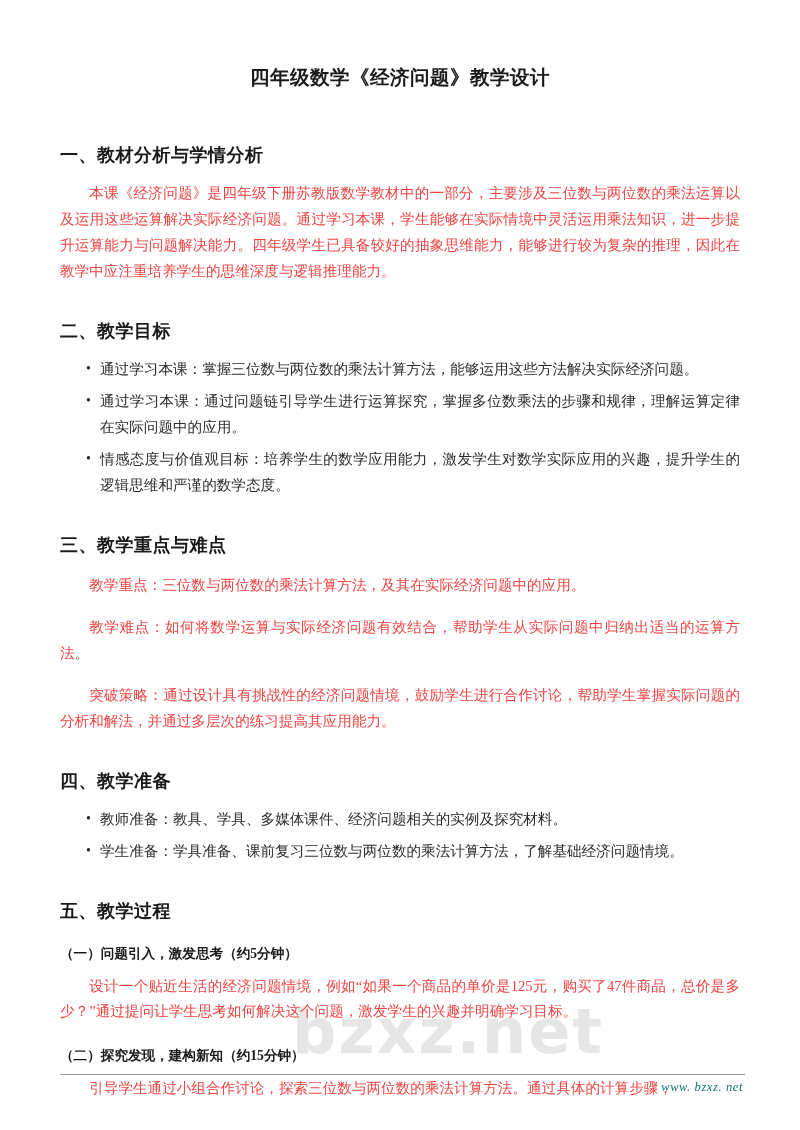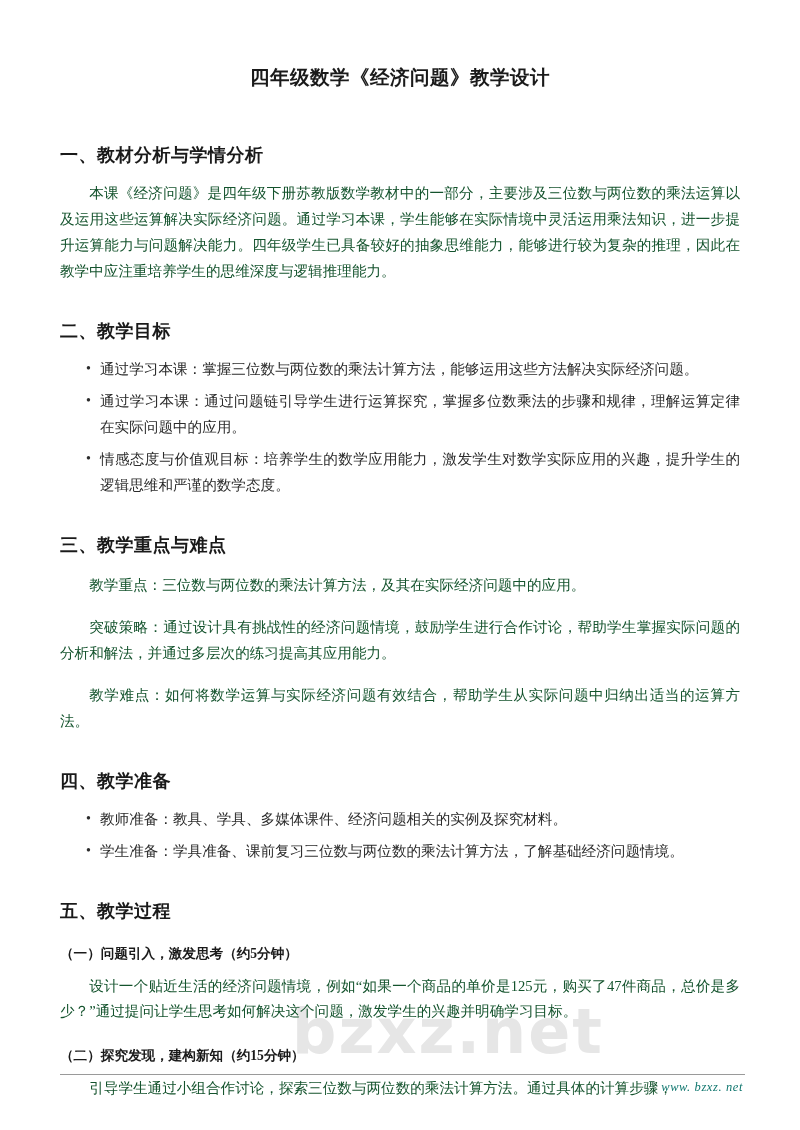--- a/index.html
+++ b/index.html
@@ -76,21 +76,21 @@
   }
 
   
   p.body {
     font-size: 14.6px;
     line-height: 1.78;
     margin: 11px 0 0 0;
     text-indent: 2em;
     text-align: justify;
     text-justify: inter-ideograph;
-    color: #14532d;
+    color: #ef4444;
   }
   p.body.first { margin-top: 14px; }
   p.tight { margin-top: 16px; }
 
   
   ul.bullets {
     list-style: none;
     margin: 14px 0 0 0;
     padding: 0 0 0 26px;
   }
@@ -151,22 +151,22 @@
 
     <h2 class="h2 sec-n">二、教学目标</h2>
     <ul class="bullets">
       <li>通过学习本课：掌握三位数与两位数的乘法计算方法，能够运用这些方法解决实际经济问题。</li>
       <li>通过学习本课：通过问题链引导学生进行运算探究，掌握多位数乘法的步骤和规律，理解运算定律在实际问题中的应用。</li>
       <li>情感态度与价值观目标：培养学生的数学应用能力，激发学生对数学实际应用的兴趣，提升学生的逻辑思维和严谨的数学态度。</li>
     </ul>
 
     <h2 class="h2 sec-n">三、教学重点与难点</h2>
     <p class="body tight">教学重点：三位数与两位数的乘法计算方法，及其在实际经济问题中的应用。</p>
+    <p class="body tight">教学难点：如何将数学运算与实际经济问题有效结合，帮助学生从实际问题中归纳出适当的运算方法。</p>
     <p class="body tight">突破策略：通过设计具有挑战性的经济问题情境，鼓励学生进行合作讨论，帮助学生掌握实际问题的分析和解法，并通过多层次的练习提高其应用能力。</p>
-    <p class="body tight">教学难点：如何将数学运算与实际经济问题有效结合，帮助学生从实际问题中归纳出适当的运算方法。</p>
 
     <h2 class="h2 sec-n">四、教学准备</h2>
     <ul class="bullets">
       <li>教师准备：教具、学具、多媒体课件、经济问题相关的实例及探究材料。</li>
       <li>学生准备：学具准备、课前复习三位数与两位数的乘法计算方法，了解基础经济问题情境。</li>
     </ul>
 
     <h2 class="h2 sec-n">五、教学过程</h2>
 
     <h3 class="h3">（一）问题引入，激发思考（约5分钟）</h3>

